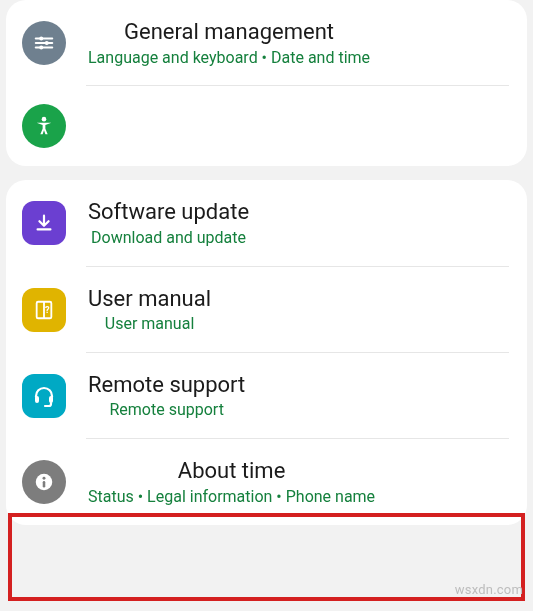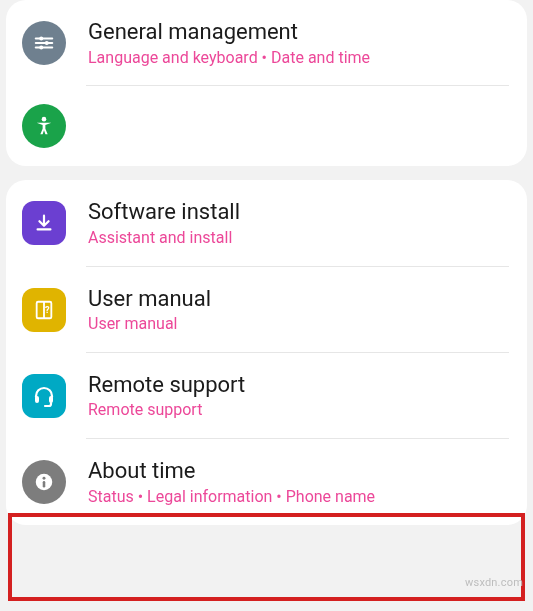--- a/index.html
+++ b/index.html
@@ -15,20 +15,21 @@
       border-radius: 20px;
       margin: 0 6px;
       overflow: hidden;
     }
     .card + .card { margin-top: 14px; }
     .row {
       display: flex;
       align-items: center;
       padding: 18px 18px 18px 16px;
       position: relative;
+      text-align: center;
     }
     .row.divider::after {
       content: "";
       position: absolute;
       left: 80px;
       right: 18px;
       bottom: 0;
       height: 1px;
       background: #e6e6e6;
     }
@@ -45,38 +46,38 @@
     .texts { display: flex; flex-direction: column; min-width: 0; }
     .title {
       font-size: 22px;
       color: #1b1b1b;
       font-weight: 400;
       line-height: 1.25;
       margin-bottom: 2px;
     }
     .sub {
       font-size: 16px;
-      color: #ec4899;
+      color: #15803d;
       line-height: 1.3;
     }
     .highlight-frame {
       position: absolute;
       border: 4px solid #d42020;
       pointer-events: none;
       left: 8px;
       right: 8px;
       top: 513px;
       height: 88px;
       z-index: 10;
     }
     .watermark {
       position: absolute;
       right: 10px;
-      bottom: 22px;
-      font-size: 11px;
+      bottom: 14px;
+      font-size: 13px;
       color: #bdbdbd;
       letter-spacing: .2px;
       z-index: 11;
     }
     
     .ic-blue-grey { background:#6f808f; }
     .ic-green { background:#1aa34a; }
     .ic-purple { background:#6b3fd1; }
     .ic-yellow { background:#e0b400; }
     .ic-cyan { background:#00a9c4; }
@@ -117,22 +118,22 @@
 <div class="card">
   <div class="row divider">
     <div class="icon-wrap ic-purple" style="border-radius:12px;">
       <svg width="22" height="22" viewBox="0 0 24 24" fill="none" stroke="white" stroke-width="2.4" stroke-linecap="round" stroke-linejoin="round">
         <path d="M12 4 L12 14"></path>
         <path d="M7 10 L12 15 L17 10"></path>
         <path d="M5 19 L19 19"></path>
       </svg>
     </div>
     <div class="texts">
-      <div class="title">Software install</div>
-      <div class="sub">Assistant and install</div>
+      <div class="title">Software update</div>
+      <div class="sub">Download and update</div>
     </div>
   </div>
 
   <div class="row divider">
     <div class="icon-wrap ic-yellow" style="border-radius:12px;">
       <svg width="22" height="22" viewBox="0 0 24 24" fill="none">
         <rect x="4" y="3" width="16" height="18" rx="1.5" stroke="white" stroke-width="2"></rect>
         <line x1="12" y1="3" x2="12" y2="21" stroke="white" stroke-width="2"></line>
         <text x="15.5" y="15" font-size="10" fill="white" font-weight="bold" text-anchor="middle">?</text>
       </svg>

